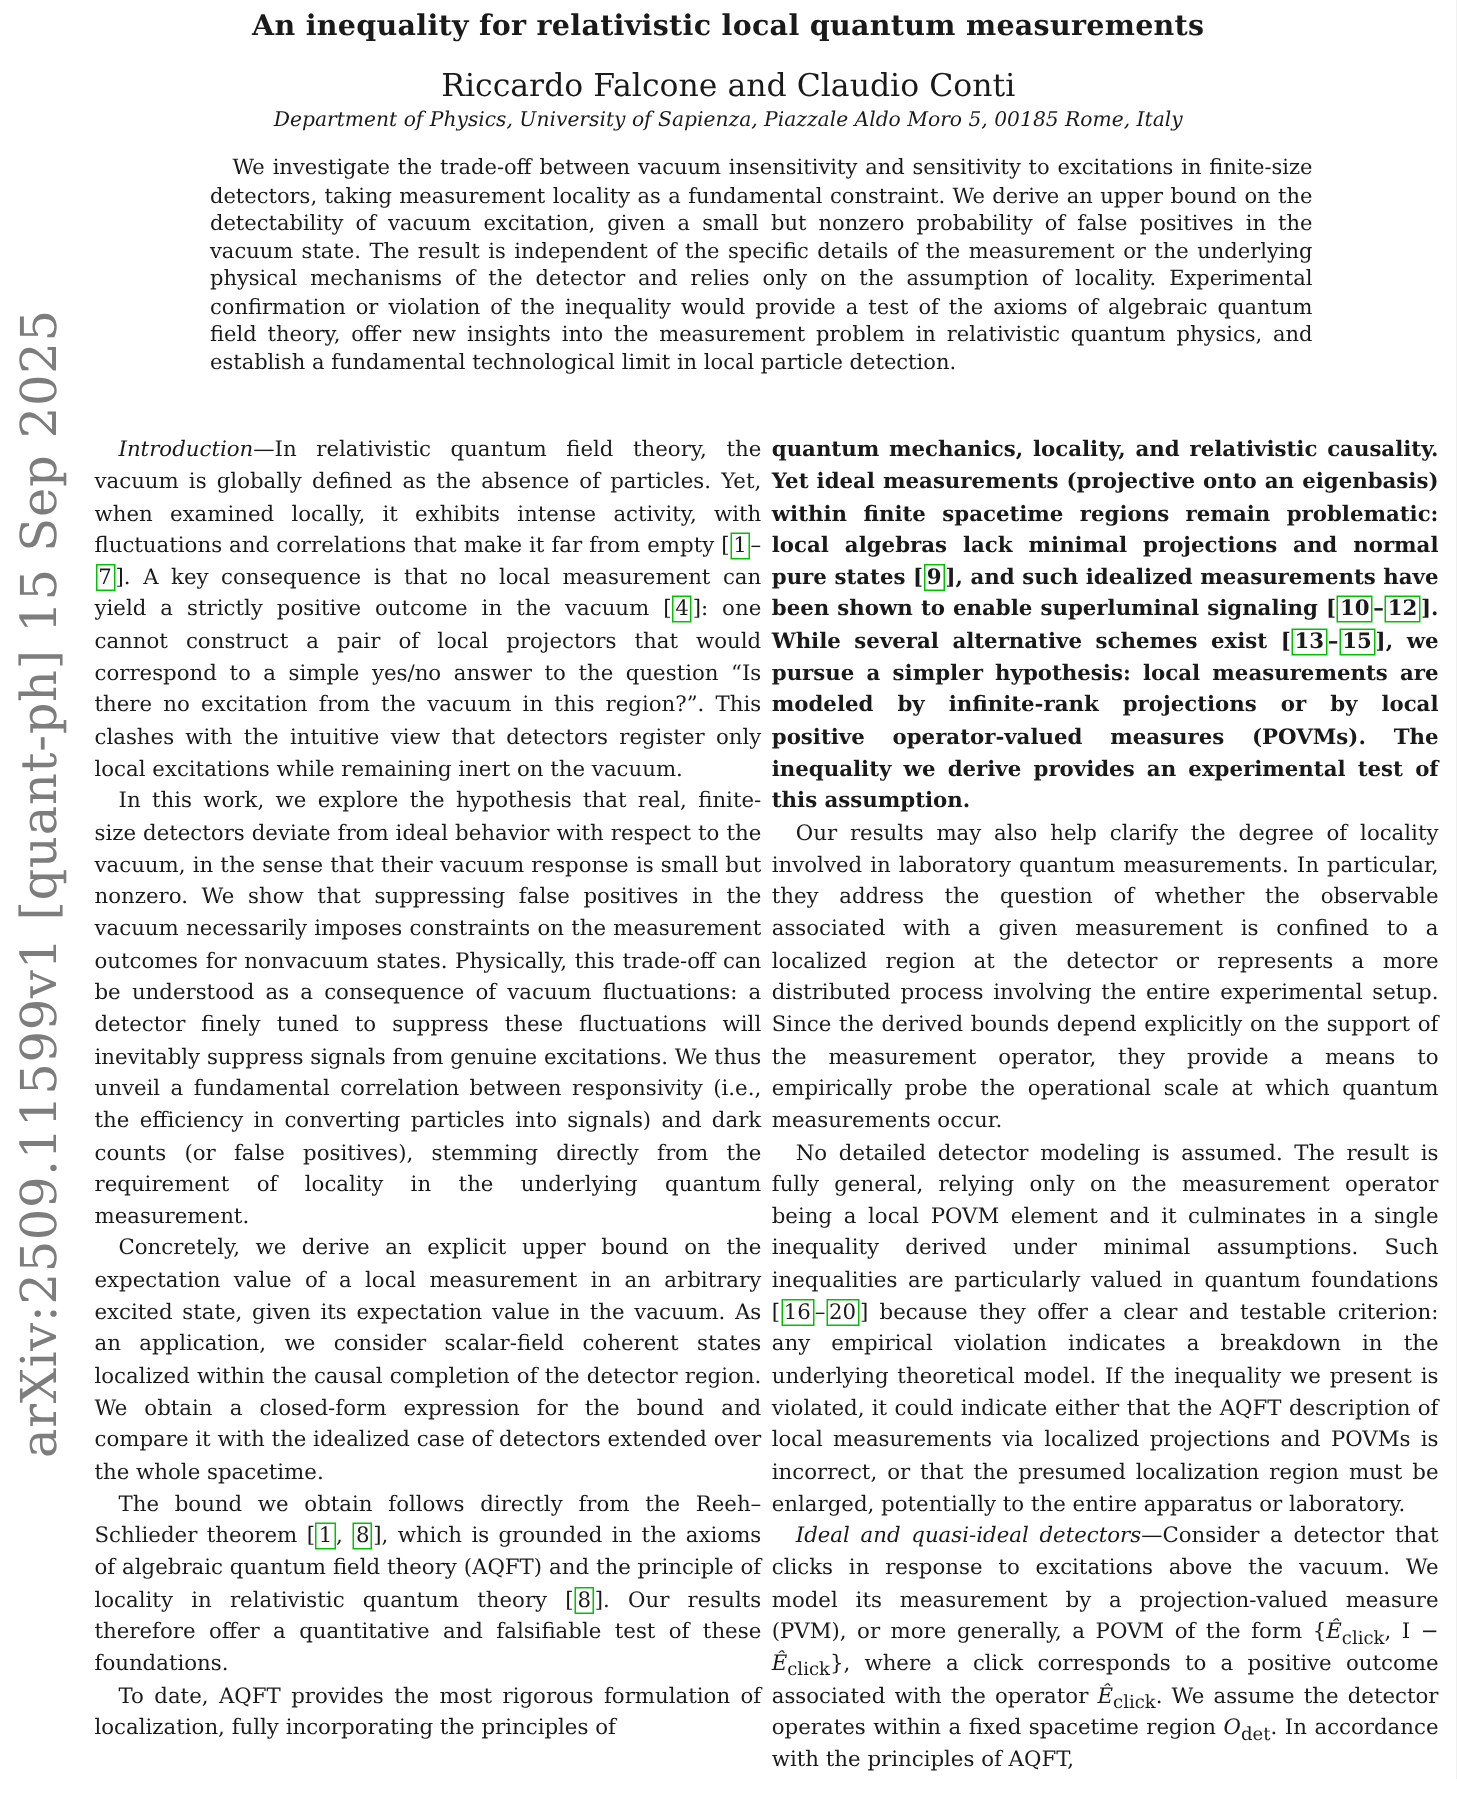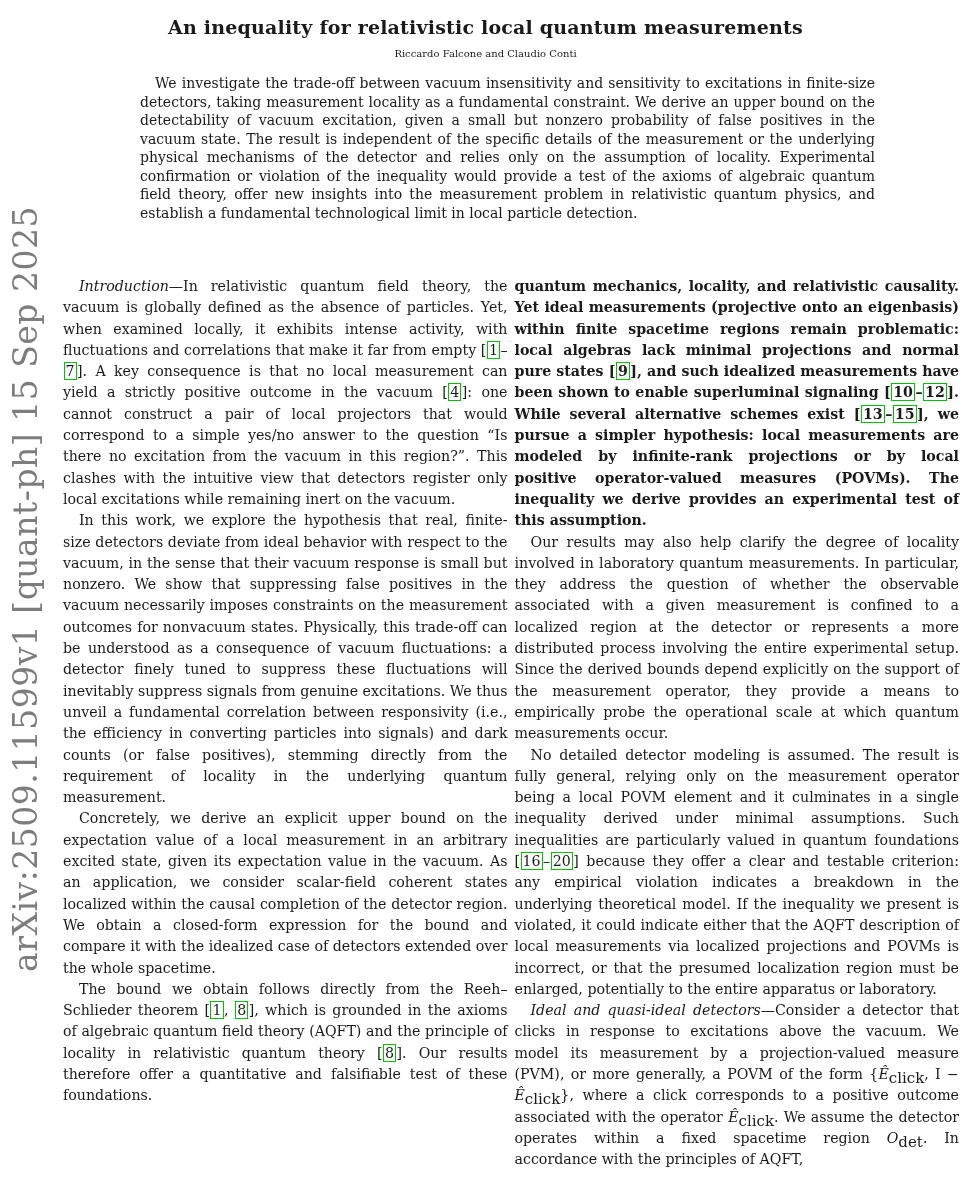--- a/index.html
+++ b/index.html
@@ -19,54 +19,54 @@
     transform:rotate(-90deg);
     transform-origin:left top;
     font-size:33px;
     color:#7d7d7d;
     white-space:nowrap;
     text-align:center;
     letter-spacing:0.5px;
   }
   header{padding-top:6px;text-align:center;}
   h1{
-    margin:10px;
+    margin:0;
     font-size:19px;
     font-weight:bold;
     letter-spacing:0.2px;
   }
-  .authors{margin-top:4px;font-size:10px;}
+  .authors{margin-top:17px;font-size:21px;}
   .affil{margin-top:3px;font-size:13.5px;font-style:italic;}
   .abstract{
     margin:15px 0 0 140px;
     width:735px;
     font-size:14px;
     line-height:18.5px;
     text-align:justify;
     text-indent:15px;
   }
   .cols{
     display:flex;
     gap:7px;
     padding:0 12px 0 63px;
-    margin-top:54px;
+    margin-top:39px;
   }
   .col{
     flex:1;
     font-size:14.2px;
     line-height:21.3px;
     text-align:justify;
   }
   .para{margin:0;text-indent:16px;}
   .para.noindent{text-indent:0;font-weight:bold;}
   .it{font-style:italic;}
   .math{font-style:italic;}
   .math sub{
     font-style:normal;
-    font-size:15px;
+    font-size:12px;
     line-height:0;
   }
   .cite{
     border:1.5px solid #00c300;
     padding:0 1px;
     margin:0 0.5px;
     display:inline;
     line-height:1;
     cursor:pointer;
   }
@@ -74,30 +74,32 @@
 </head>
 <body>
 
 <div class="page">
 
   <div class="watermark">arXiv:2509.11599v1 [quant-ph] 15 Sep 2025</div>
 
   <header>
     <h1>An inequality for relativistic local quantum measurements</h1>
     <div class="authors">Riccardo Falcone and Claudio Conti</div>
+    <div class="affil">Department of Physics, University of Sapienza, Piazzale Aldo Moro 5, 00185 Rome, Italy</div>
   </header>
 
   <div class="abstract">We investigate the trade-off between vacuum insensitivity and sensitivity to excitations in finite-size detectors, taking measurement locality as a fundamental constraint. We derive an upper bound on the detectability of vacuum excitation, given a small but nonzero probability of false positives in the vacuum state. The result is independent of the specific details of the measurement or the underlying physical mechanisms of the detector and relies only on the assumption of locality. Experimental confirmation or violation of the inequality would provide a test of the axioms of algebraic quantum field theory, offer new insights into the measurement problem in relativistic quantum physics, and establish a fundamental technological limit in local particle detection.</div>
 
   <div class="cols">
     <div class="col" id="col-left">
         <p class="para"><span class="it">Introduction</span><span>—In relativistic quantum field theory, the vacuum is globally defined as the absence of particles. Yet, when examined locally, it exhibits intense activity, with fluctuations and correlations that make it far from empty [</span><span class="cite">1</span><span>–</span><span class="cite">7</span><span>]. A key consequence is that no local measurement can yield a strictly positive outcome in the vacuum [</span><span class="cite">4</span><span>]: one cannot construct a pair of local projectors that would correspond to a simple yes/no answer to the question “Is there no excitation from the vacuum in this region?”. This clashes with the intuitive view that detectors register only local excitations while remaining inert on the vacuum.</span></p>
         <p class="para"><span>In this work, we explore the hypothesis that real, finite-size detectors deviate from ideal behavior with respect to the vacuum, in the sense that their vacuum response is small but nonzero. We show that suppressing false positives in the vacuum necessarily imposes constraints on the measurement outcomes for nonvacuum states. Physically, this trade-off can be understood as a consequence of vacuum fluctuations: a detector finely tuned to suppress these fluctuations will inevitably suppress signals from genuine excitations. We thus unveil a fundamental correlation between responsivity (i.e., the efficiency in converting particles into signals) and dark counts (or false positives), stemming directly from the requirement of locality in the underlying quantum measurement.</span></p>
         <p class="para"><span>Concretely, we derive an explicit upper bound on the expectation value of a local measurement in an arbitrary excited state, given its expectation value in the vacuum. As an application, we consider scalar-field coherent states localized within the causal completion of the detector region. We obtain a closed-form expression for the bound and compare it with the idealized case of detectors extended over the whole spacetime.</span></p>
         <p class="para"><span>The bound we obtain follows directly from the Reeh–Schlieder theorem [</span><span class="cite">1</span><span>, </span><span class="cite">8</span><span>], which is grounded in the axioms of algebraic quantum field theory (AQFT) and the principle of locality in relativistic quantum theory [</span><span class="cite">8</span><span>]. Our results therefore offer a quantitative and falsifiable test of these foundations.</span></p>
+        <p class="para"><span>To date, AQFT provides the most rigorous formulation of localization, fully incorporating the principles of</span></p>
       </div>
     <div class="col" id="col-right">
         <p class="para noindent"><span>quantum mechanics, locality, and relativistic causality. Yet ideal measurements (projective onto an eigenbasis) within finite spacetime regions remain problematic: local algebras lack minimal projections and normal pure states [</span><span class="cite">9</span><span>], and such idealized measurements have been shown to enable superluminal signaling [</span><span class="cite">10</span><span>–</span><span class="cite">12</span><span>]. While several alternative schemes exist [</span><span class="cite">13</span><span>–</span><span class="cite">15</span><span>], we pursue a simpler hypothesis: local measurements are modeled by infinite-rank projections or by local positive operator-valued measures (POVMs). The inequality we derive provides an experimental test of this assumption.</span></p>
         <p class="para"><span>Our results may also help clarify the degree of locality involved in laboratory quantum measurements. In particular, they address the question of whether the observable associated with a given measurement is confined to a localized region at the detector or represents a more distributed process involving the entire experimental setup. Since the derived bounds depend explicitly on the support of the measurement operator, they provide a means to empirically probe the operational scale at which quantum measurements occur.</span></p>
         <p class="para"><span>No detailed detector modeling is assumed. The result is fully general, relying only on the measurement operator being a local POVM element and it culminates in a single inequality derived under minimal assumptions. Such inequalities are particularly valued in quantum foundations [</span><span class="cite">16</span><span>–</span><span class="cite">20</span><span>] because they offer a clear and testable criterion: any empirical violation indicates a breakdown in the underlying theoretical model. If the inequality we present is violated, it could indicate either that the AQFT description of local measurements via localized projections and POVMs is incorrect, or that the presumed localization region must be enlarged, potentially to the entire apparatus or laboratory.</span></p>
         <p class="para"><span class="it">Ideal and quasi-ideal detectors</span><span>—Consider a detector that clicks in response to excitations above the vacuum. We model its measurement by a projection-valued measure (PVM), or more generally, a POVM of the form {</span><span class="math">Ê<sub>click</sub></span><span>, I − </span><span class="math">Ê<sub>click</sub></span><span>}, where a click corresponds to a positive outcome associated with the operator </span><span class="math">Ê<sub>click</sub></span><span>. We assume the detector operates within a fixed spacetime region </span><span class="math">O<sub>det</sub></span><span>. In accordance with the principles of AQFT,</span></p>
       </div>
   </div>
 
 </div>

